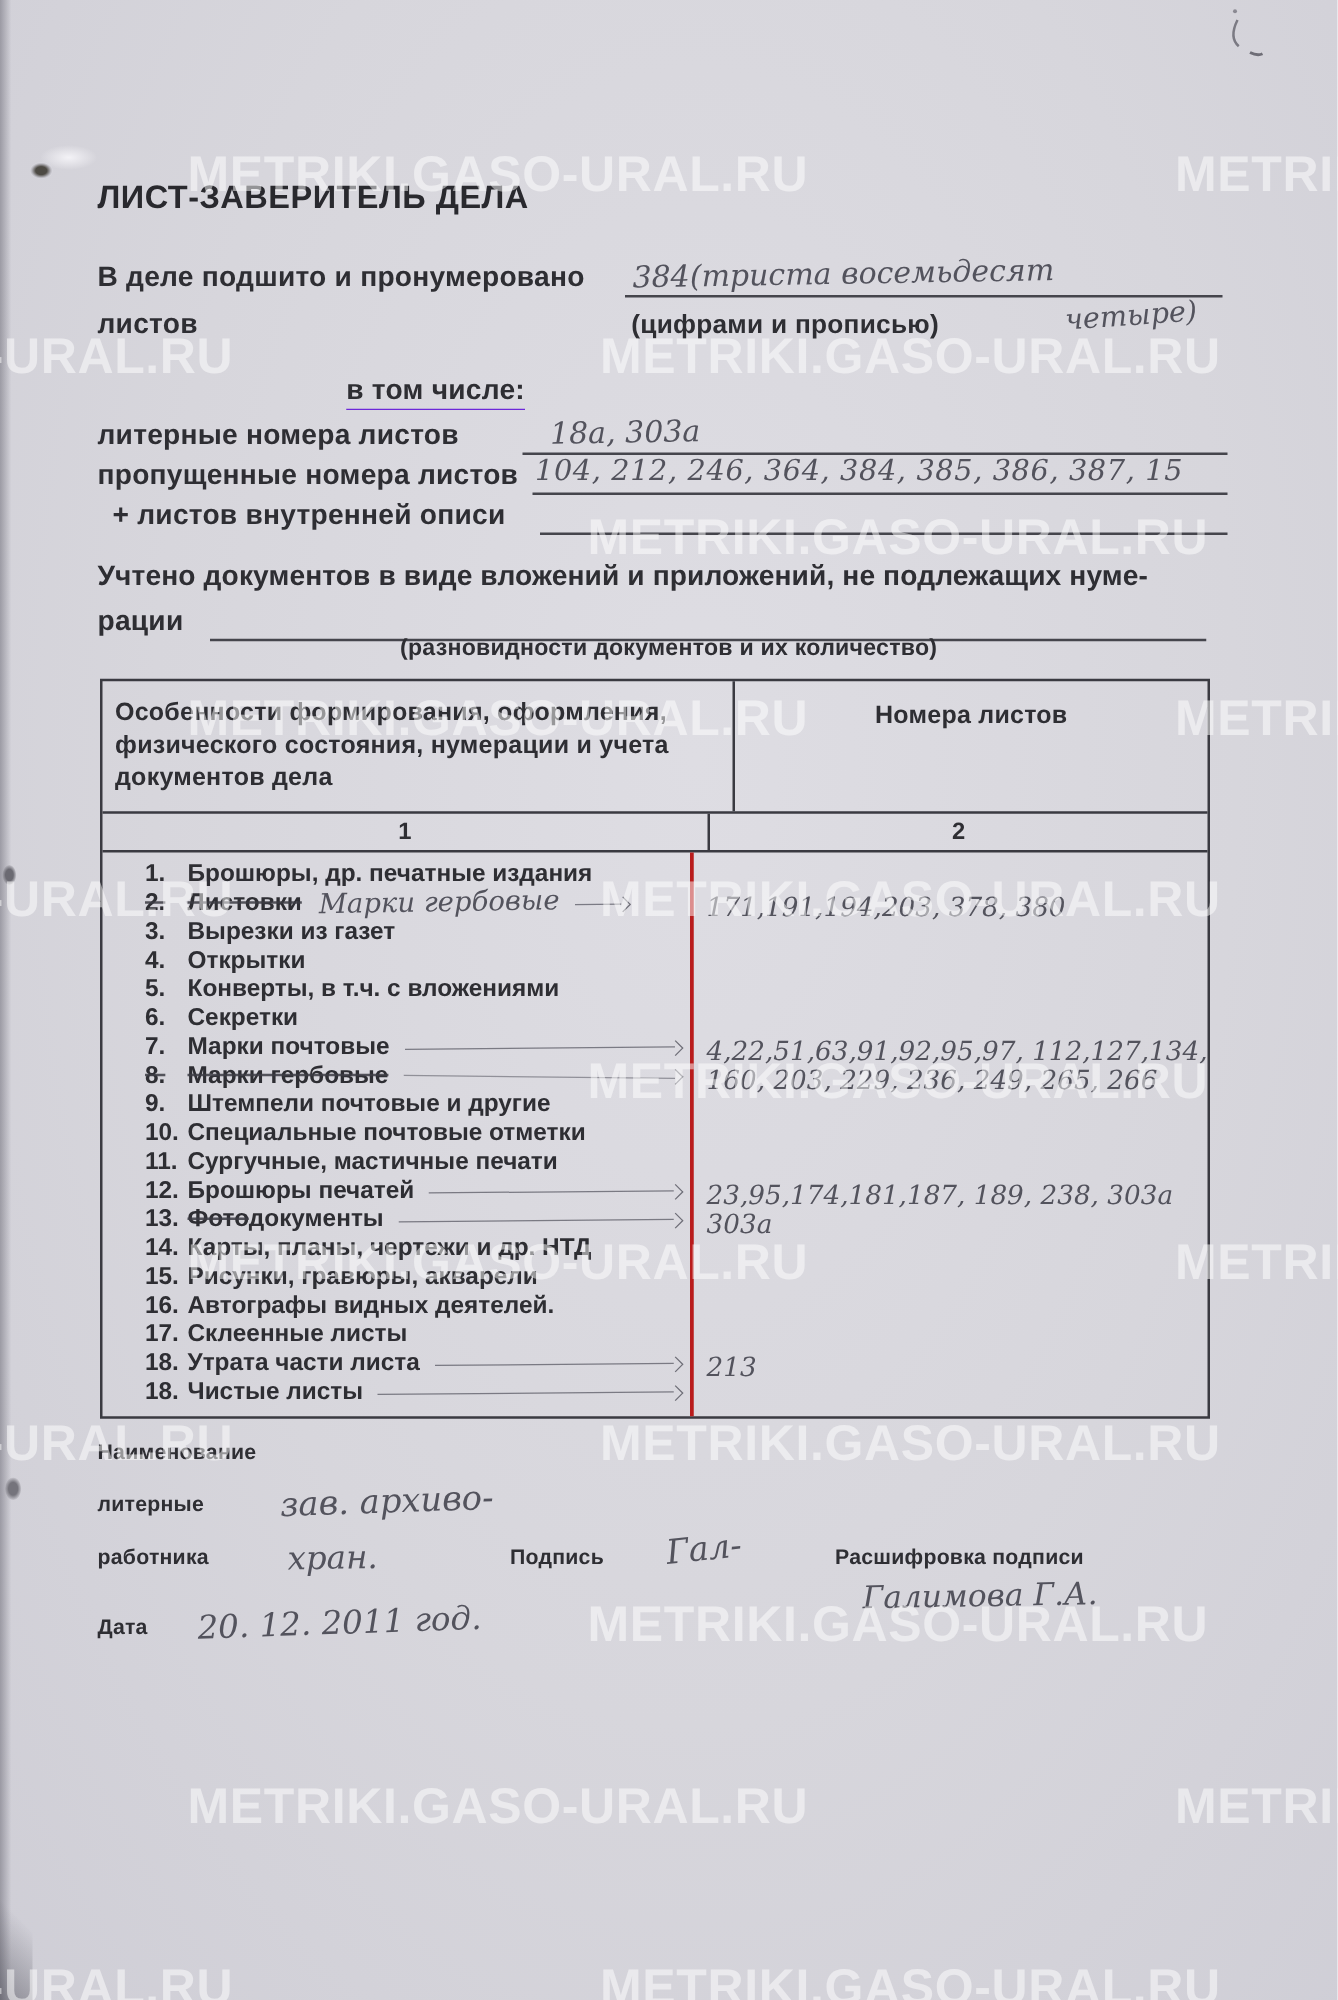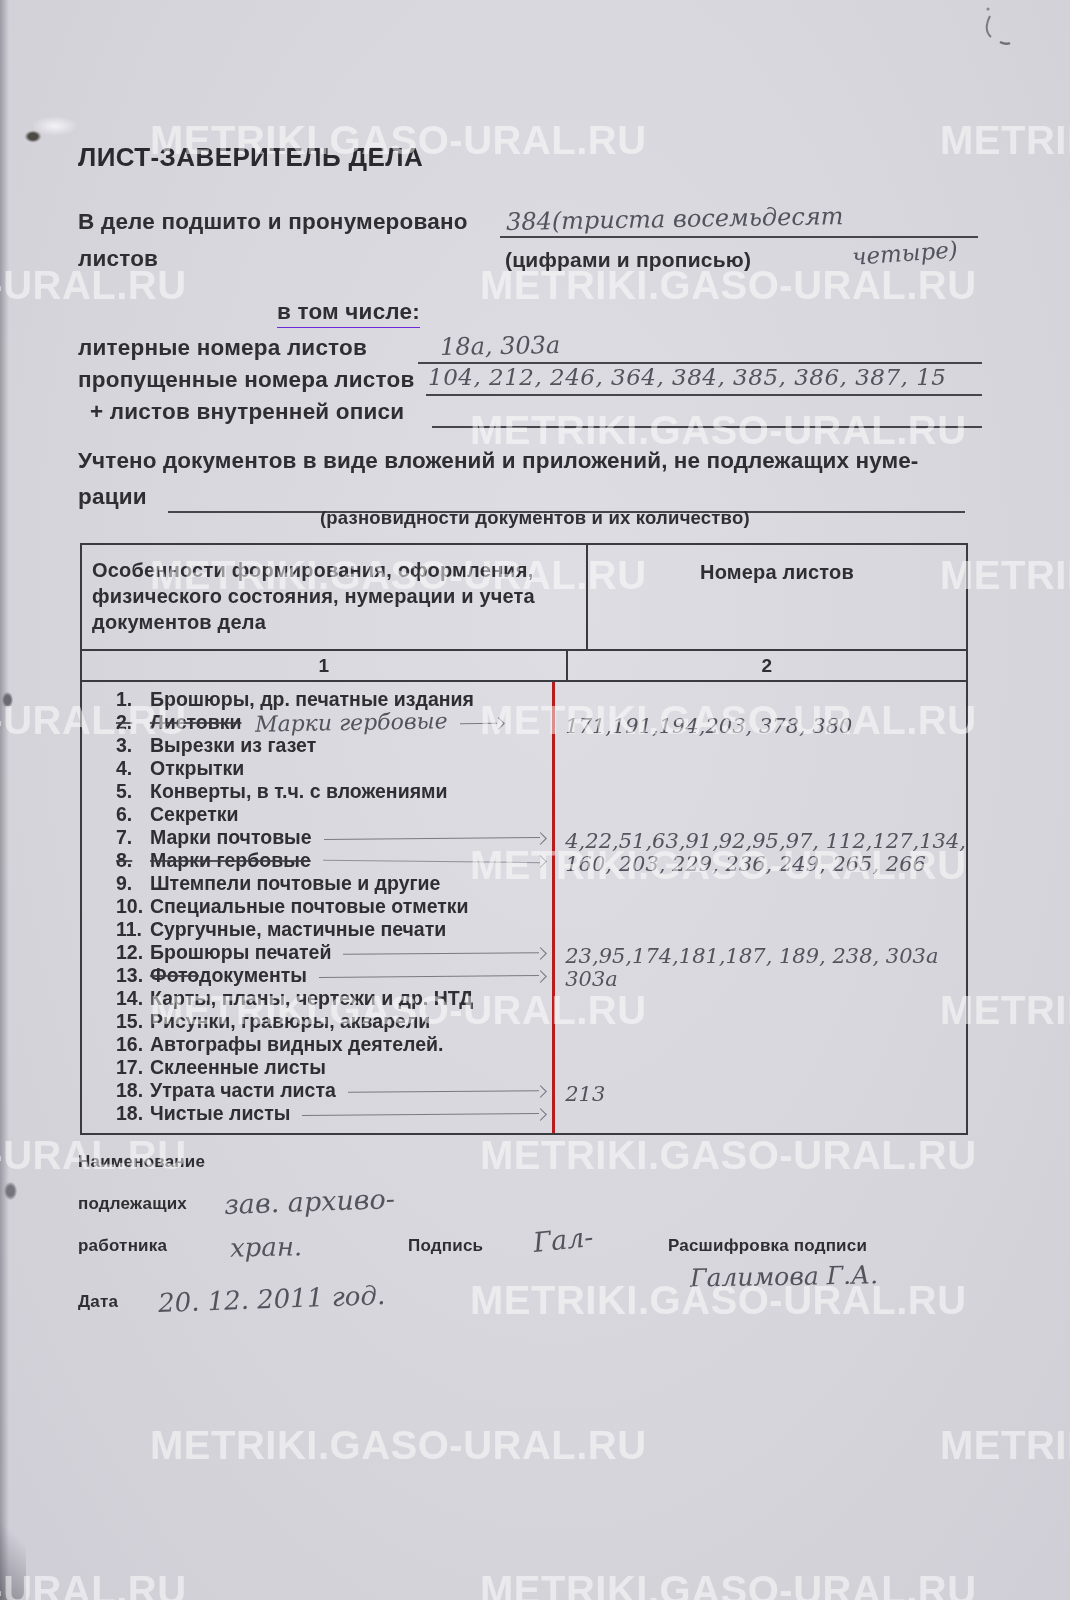--- a/index.html
+++ b/index.html
@@ -233,21 +233,21 @@
             <div class="tval hw"></div>
             <div class="tval hw"></div>
             <div class="tval hw"></div>
             <div class="tval hw"></div>
             <div class="tval hw">213</div>
           </div>
       </div>
     </div>
 
     <span class="abs printed foot" style="left:78px;top:1152px;">Наименование</span>
-    <span class="abs printed foot" style="left:78px;top:1194px;">подлежащих</span>
+    <span class="abs printed foot" style="left:78px;top:1194px;">литерные</span>
     <span class="abs hw" style="left:224px;top:1186px;font-size:27px;transform:rotate(-2deg);">зав. архиво-</span>
     <span class="abs printed foot" style="left:78px;top:1236px;">работника</span>
     <span class="abs hw" style="left:230px;top:1232px;font-size:26px;transform:rotate(-1deg);">хран.</span>
     <span class="abs printed foot" style="left:408px;top:1236px;">Подпись</span>
     <span class="abs hw" style="left:533px;top:1224px;font-size:27px;transform:rotate(-6deg);">Гал-</span>
     <span class="abs printed foot" style="left:668px;top:1236px;">Расшифровка подписи</span>
     <span class="abs hw" style="left:690px;top:1262px;font-size:25px;transform:rotate(-1deg);">Галимова  Г.А.</span>
     <span class="abs printed foot" style="left:78px;top:1292px;">Дата</span>
     <span class="abs hw" style="left:158px;top:1284px;font-size:26px;transform:rotate(-2deg);">20. 12. 2011 год.</span>
 

